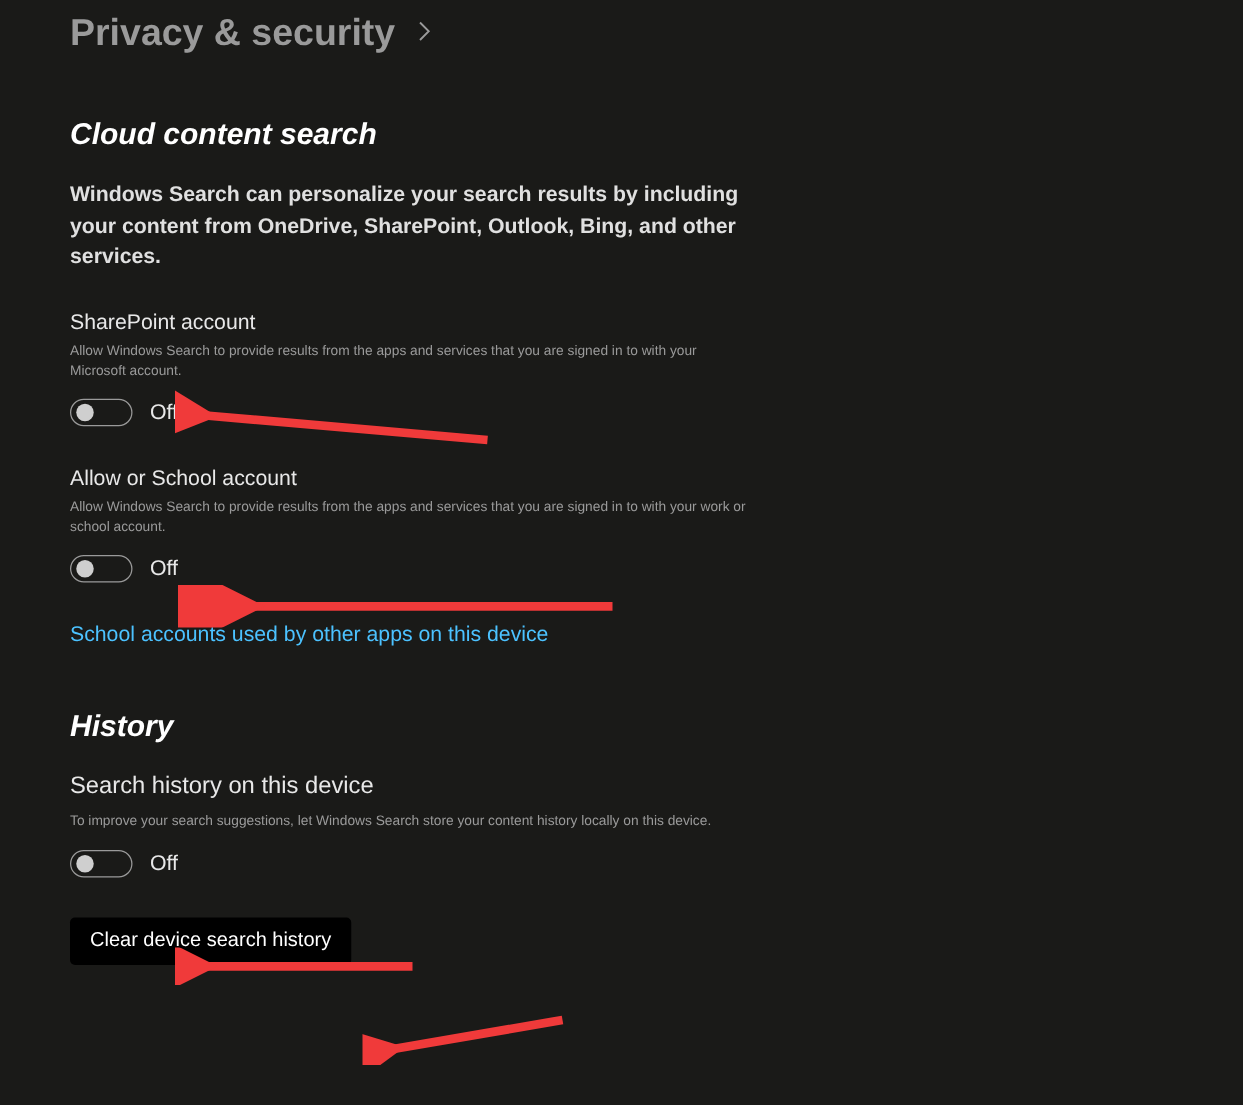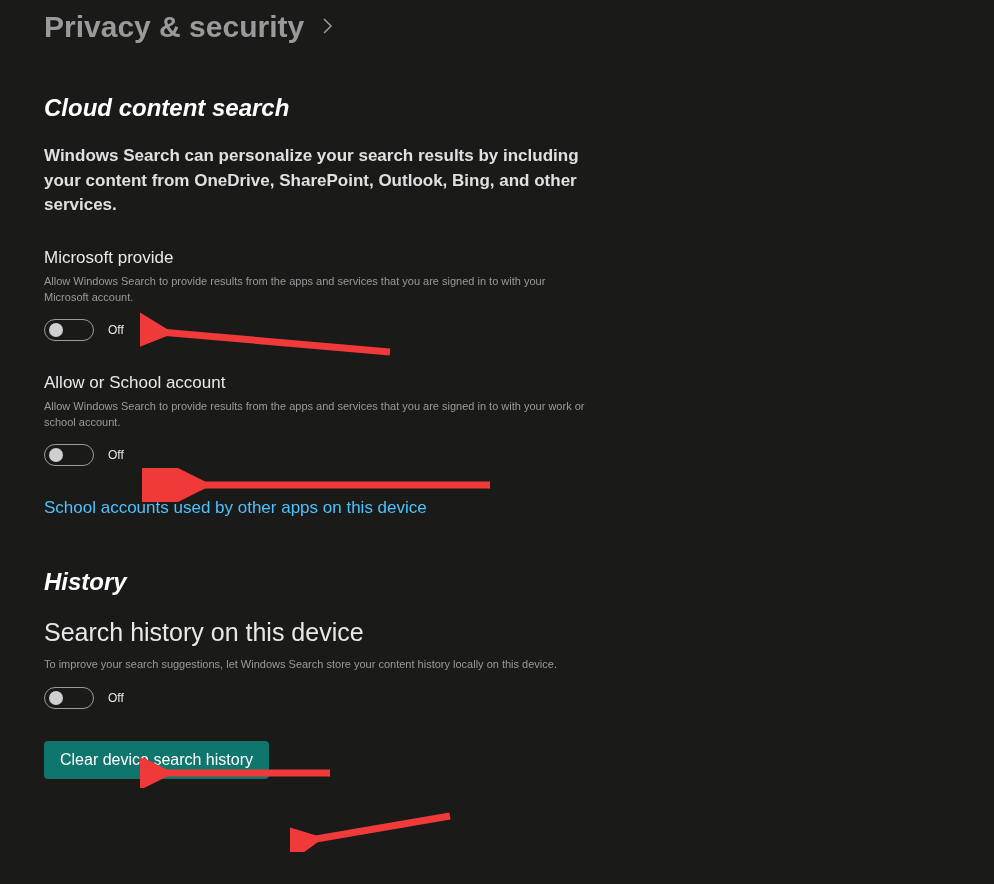--- a/index.html
+++ b/index.html
@@ -10,21 +10,21 @@
     body {
       background: #1a1a18;
       color: #ffffff;
       font-family: "Segoe UI", -apple-system, sans-serif;
       width: 994px;
       height: 884px;
       overflow: hidden;
       position: relative;
     }
     .container {
-      padding: 10px 0 0 44px;
+      padding: 10px 0 0 56px;
       max-width: 620px;
     }
     .breadcrumb {
       display: flex;
       align-items: center;
       gap: 18px;
       margin-bottom: 50px;
     }
     .breadcrumb-parent {
       font-size: 30px;
@@ -58,21 +58,21 @@
     }
     .setting-block {
       margin-bottom: 32px;
     }
     .setting-title {
       font-size: 17px;
       color: #e8e8e8;
       margin-bottom: 6px;
     }
     .setting-title-lg {
-      font-size: 25px;
+      font-size: 19px;
       color: #e8e8e8;
       margin-bottom: 10px;
     }
     .setting-desc {
       font-size: 11px;
       color: #9a9a9a;
       line-height: 1.42;
       margin-bottom: 14px;
       max-width: 545px;
     }
@@ -93,35 +93,35 @@
     .toggle-thumb {
       width: 14px;
       height: 14px;
       border-radius: 50%;
       background: #cfcfcf;
       position: absolute;
       top: 3px;
       left: 4px;
     }
     .toggle-label {
-      font-size: 12px;
+      font-size: 17px;
       color: #e8e8e8;
     }
     .link {
       color: #4cc2ff;
       font-size: 17px;
       cursor: pointer;
       display: inline-block;
     }
     .link-block {
       margin-top: 24px;
       margin-bottom: 50px;
     }
     .button {
-      background: #0f766e;
+      background: #000000;
       color: #ffffff;
       border: none;
       padding: 10px 16px;
       font-size: 16px;
       border-radius: 4px;
       cursor: pointer;
       font-family: inherit;
     }
     .button-block {
       margin-top: 28px;
@@ -142,21 +142,21 @@
       <svg width="12" height="16" viewBox="0 0 12 16">
           <path d="M2 1 L9 8 L2 15" stroke="#9a9a9a" stroke-width="1.5" fill="none"></path>
         </svg>
     </span>
   </div>
 
   <h2 class="section-heading">Cloud content search</h2>
   <p class="section-intro">Windows Search can personalize your search results by including your content from OneDrive, SharePoint, Outlook, Bing, and other services.</p>
 
   <div class="setting-block">
-    <div class="setting-title">Microsoft provide</div>
+    <div class="setting-title">SharePoint account</div>
     <div class="setting-desc">Allow Windows Search to provide results from the apps and services that you are signed in to with your Microsoft account.</div>
     <div class="toggle-row">
       <div class="toggle">
         <div class="toggle-thumb"></div>
       </div>
       <span class="toggle-label">Off</span>
     </div>
   </div>
 
   <div class="setting-block">

